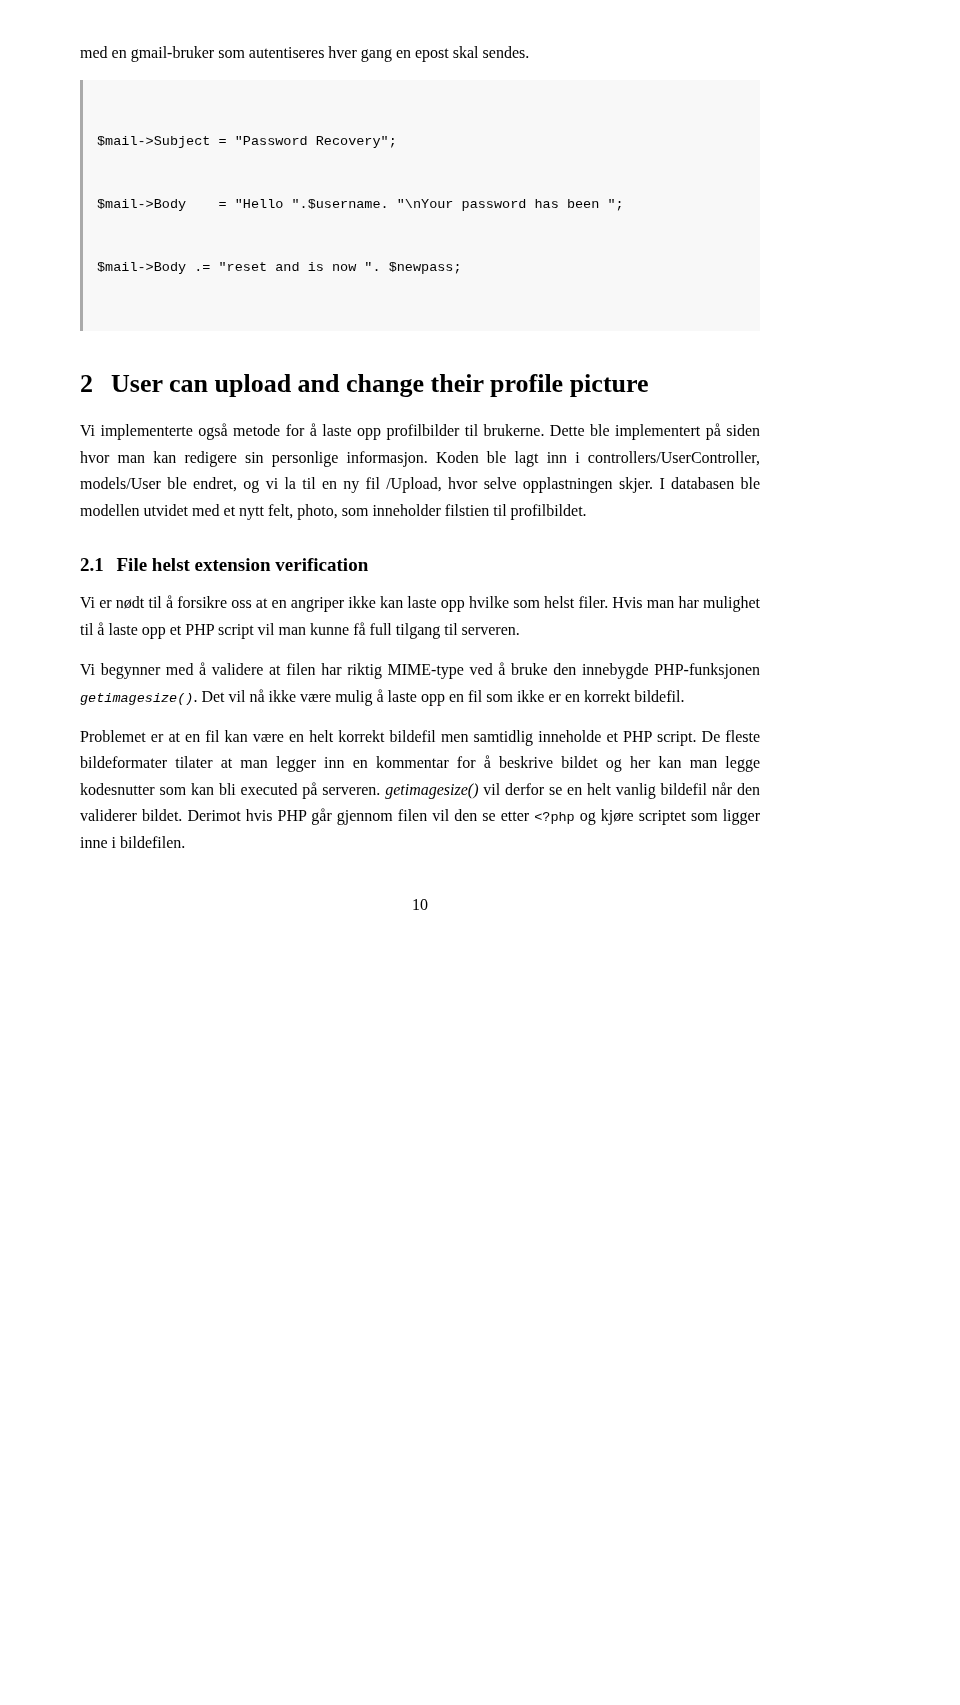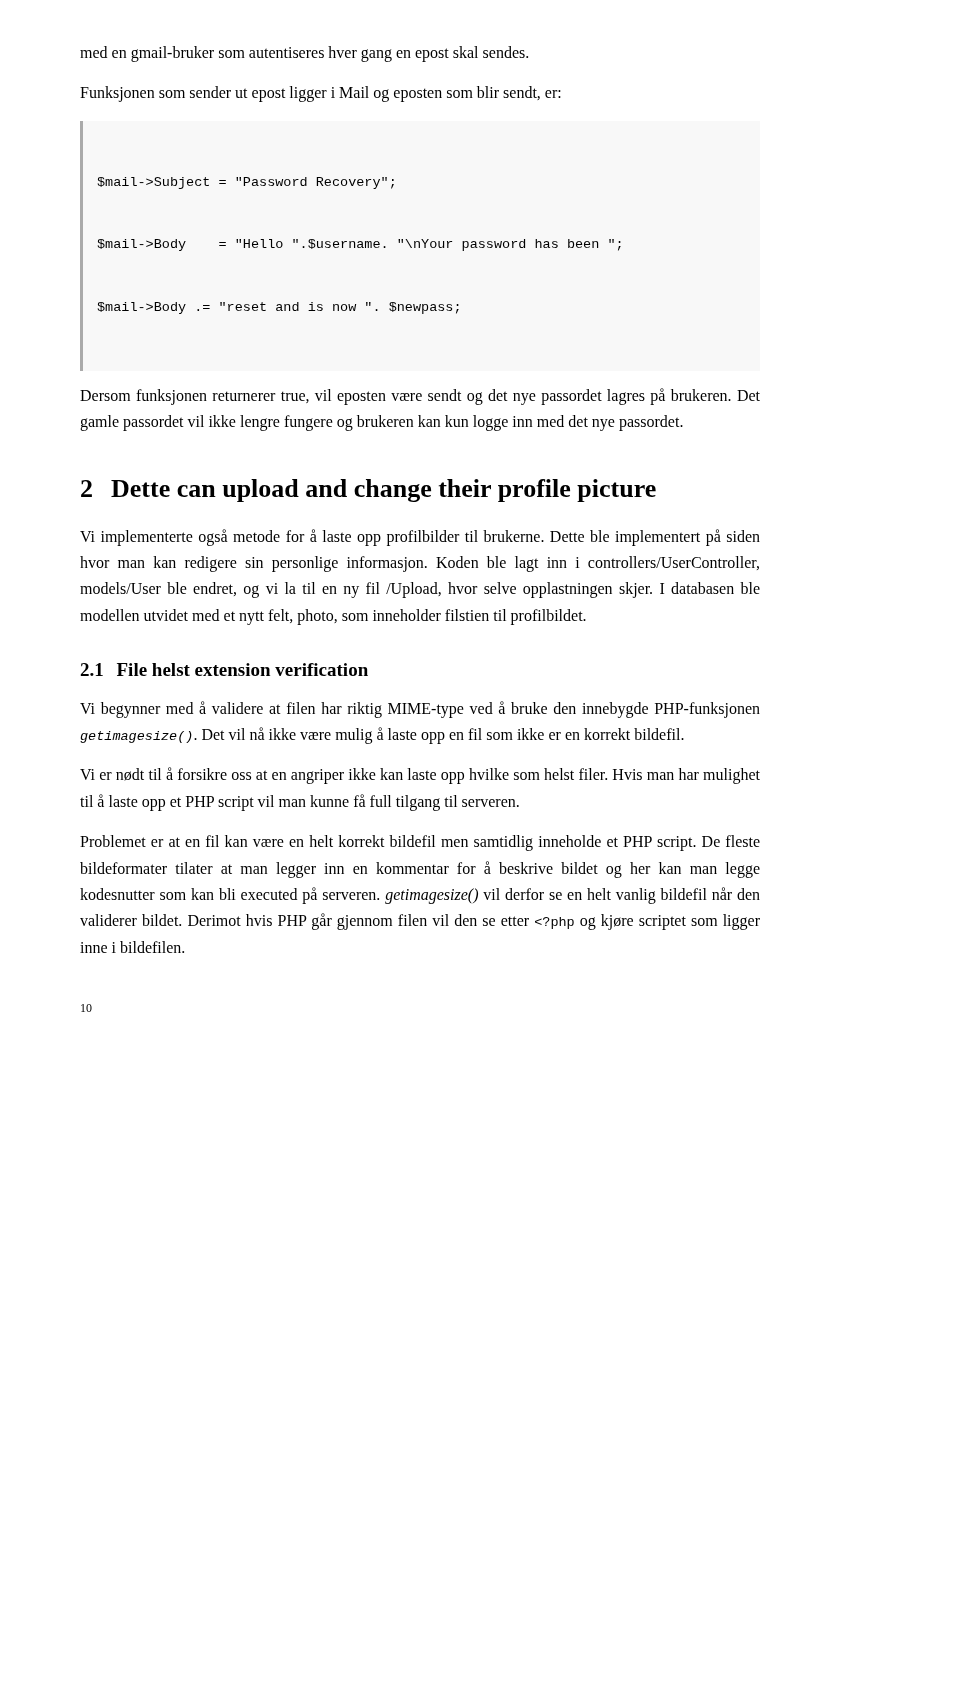--- a/index.html
+++ b/index.html
@@ -82,63 +82,62 @@
       margin-bottom: 14px;
       line-height: 1.65;
       text-align: justify;
     }
 
     .italic {
       font-style: italic;
     }
 
     .page-number {
+      text-align: center;
       margin-top: 40px;
-      font-size: 12px;
+      font-size: 16px;
       color: #000;
     }
 
     .code-line {
       display: block;
     }
   </style>
 </head>
 <body>
 
 <div class="page">
 
   <p class="paragraph">med en gmail-bruker som autentiseres hver gang en epost skal sendes.</p>
 
-  <p class="paragraph">Funksjonen som sender ut epost ligger i Mail og eposten som blir sendt, er:</p>
 
   <div class="code-block">
     <span class="code-line">$mail-&gt;Subject = "Password Recovery";</span>
     <span class="code-line">$mail-&gt;Body    = "Hello ".$username. "\nYour password has been ";</span>
     <span class="code-line">$mail-&gt;Body .= "reset and is now ". $newpass;</span>
   </div>
 
-  <p class="paragraph">Dersom funksjonen returnerer true, vil eposten være sendt og det nye passordet lagres på brukeren. Det gamle passordet vil ikke lengre fungere og brukeren kan kun logge inn med det nye passordet.</p>
 
   <div class="section-heading">
     <span class="section-number">2</span>
-    <span class="section-title-text">Dette can upload and change their profile picture</span>
+    <span class="section-title-text">User can upload and change their profile picture</span>
   </div>
 
   <p class="paragraph">Vi implementerte også metode for å laste opp profilbilder til brukerne. Dette ble implementert på siden hvor man kan redigere sin personlige informasjon. Koden ble lagt inn i controllers/UserController, models/User ble endret, og vi la til en ny fil /Upload, hvor selve opplastningen skjer. I databasen ble modellen utvidet med et nytt felt, photo, som inneholder filstien til profilbildet.</p>
 
   <div class="subsection-heading">
     <span class="subsection-number">2.1</span>
     <span>File helst extension verification</span>
   </div>
 
+  <p class="paragraph">Vi er nødt til å forsikre oss at en angriper ikke kan laste opp hvilke som helst filer. Hvis man har mulighet til å laste opp et PHP script vil man kunne få full tilgang til serveren.</p>
+
   <p class="paragraph">
     <span>Vi begynner med å validere at filen har riktig MIME-type ved å bruke den innebygde PHP-funksjonen </span><span class="code-inline italic">getimagesize()</span><span>. Det vil nå ikke være mulig å laste opp en fil som ikke er en korrekt bildefil.</span>
   </p>
-
-  <p class="paragraph">Vi er nødt til å forsikre oss at en angriper ikke kan laste opp hvilke som helst filer. Hvis man har mulighet til å laste opp et PHP script vil man kunne få full tilgang til serveren.</p>
 
 
   <p class="paragraph">
     <span>Problemet er at en fil kan være en helt korrekt bildefil men samtidlig inneholde et PHP script. De fleste bildeformater tilater at man legger inn en kommentar for å beskrive bildet og her kan man legge kodesnutter som kan bli executed på serveren. </span><span class="italic">getimagesize()</span><span> vil derfor se en helt vanlig bildefil når den validerer bildet. Derimot hvis PHP går gjennom filen vil den se etter </span><span class="code-inline">&lt;?php</span><span> og kjøre scriptet som ligger inne i bildefilen.</span>
   </p>
 
   <div class="page-number">10</div>
 
 </div>
 

